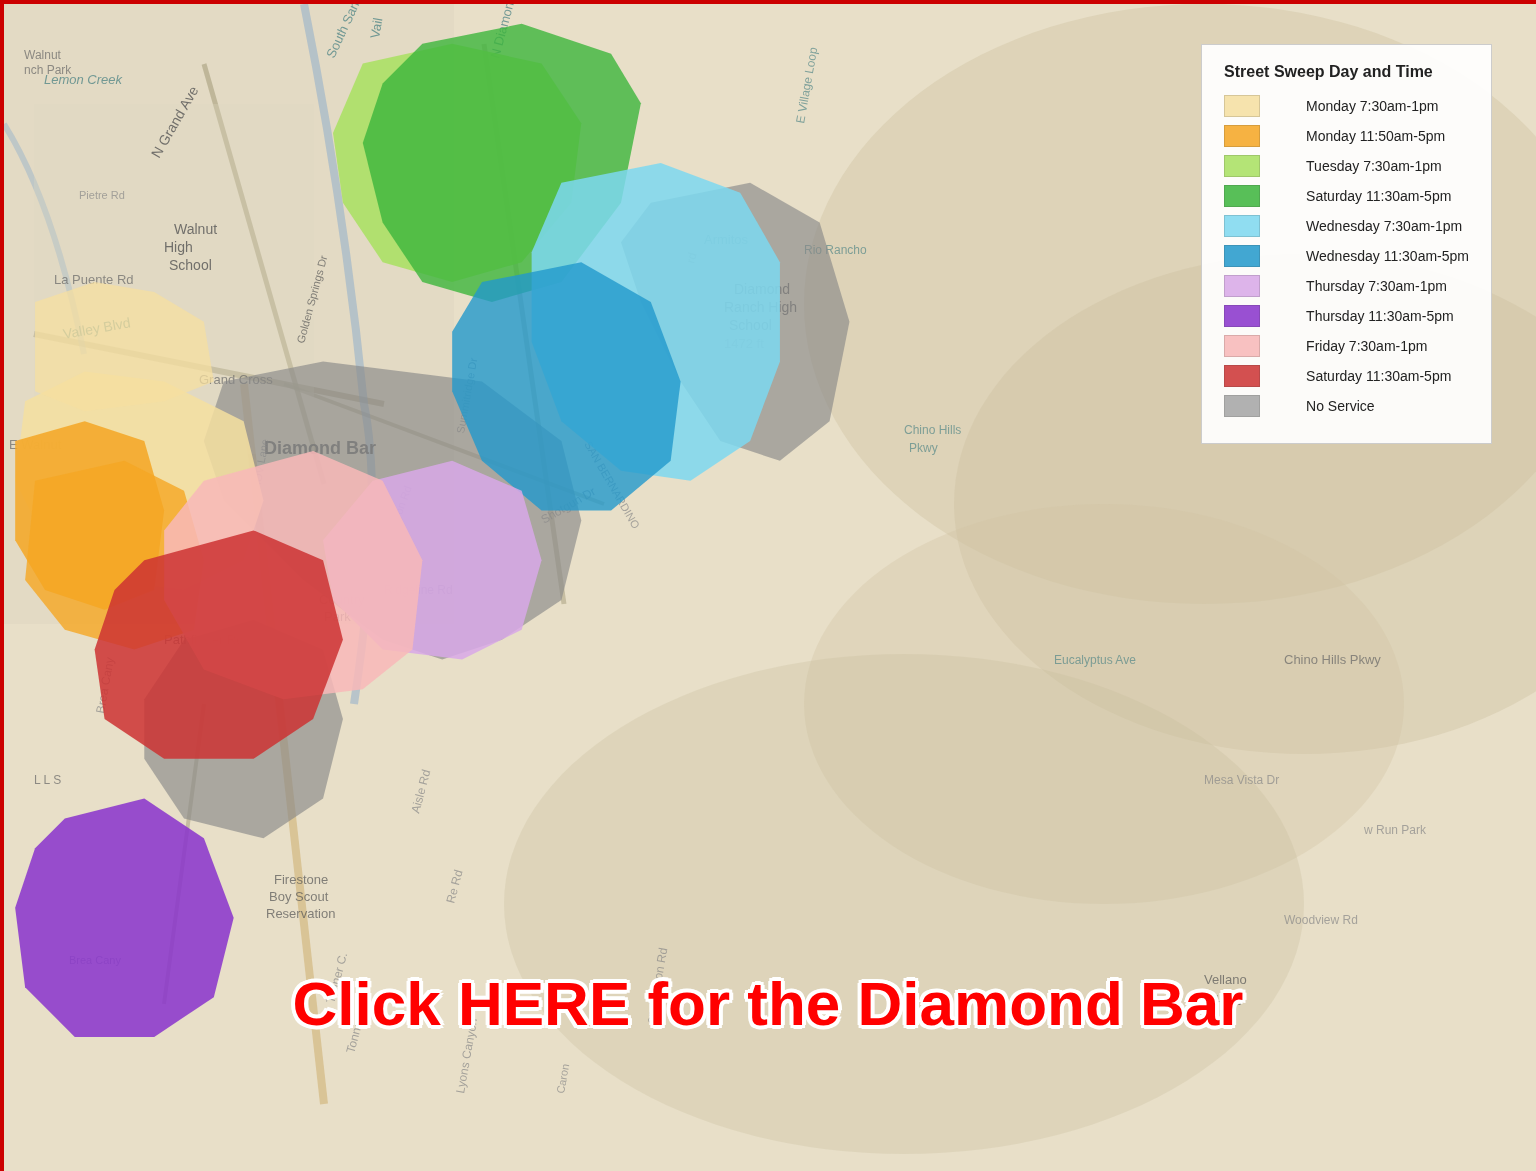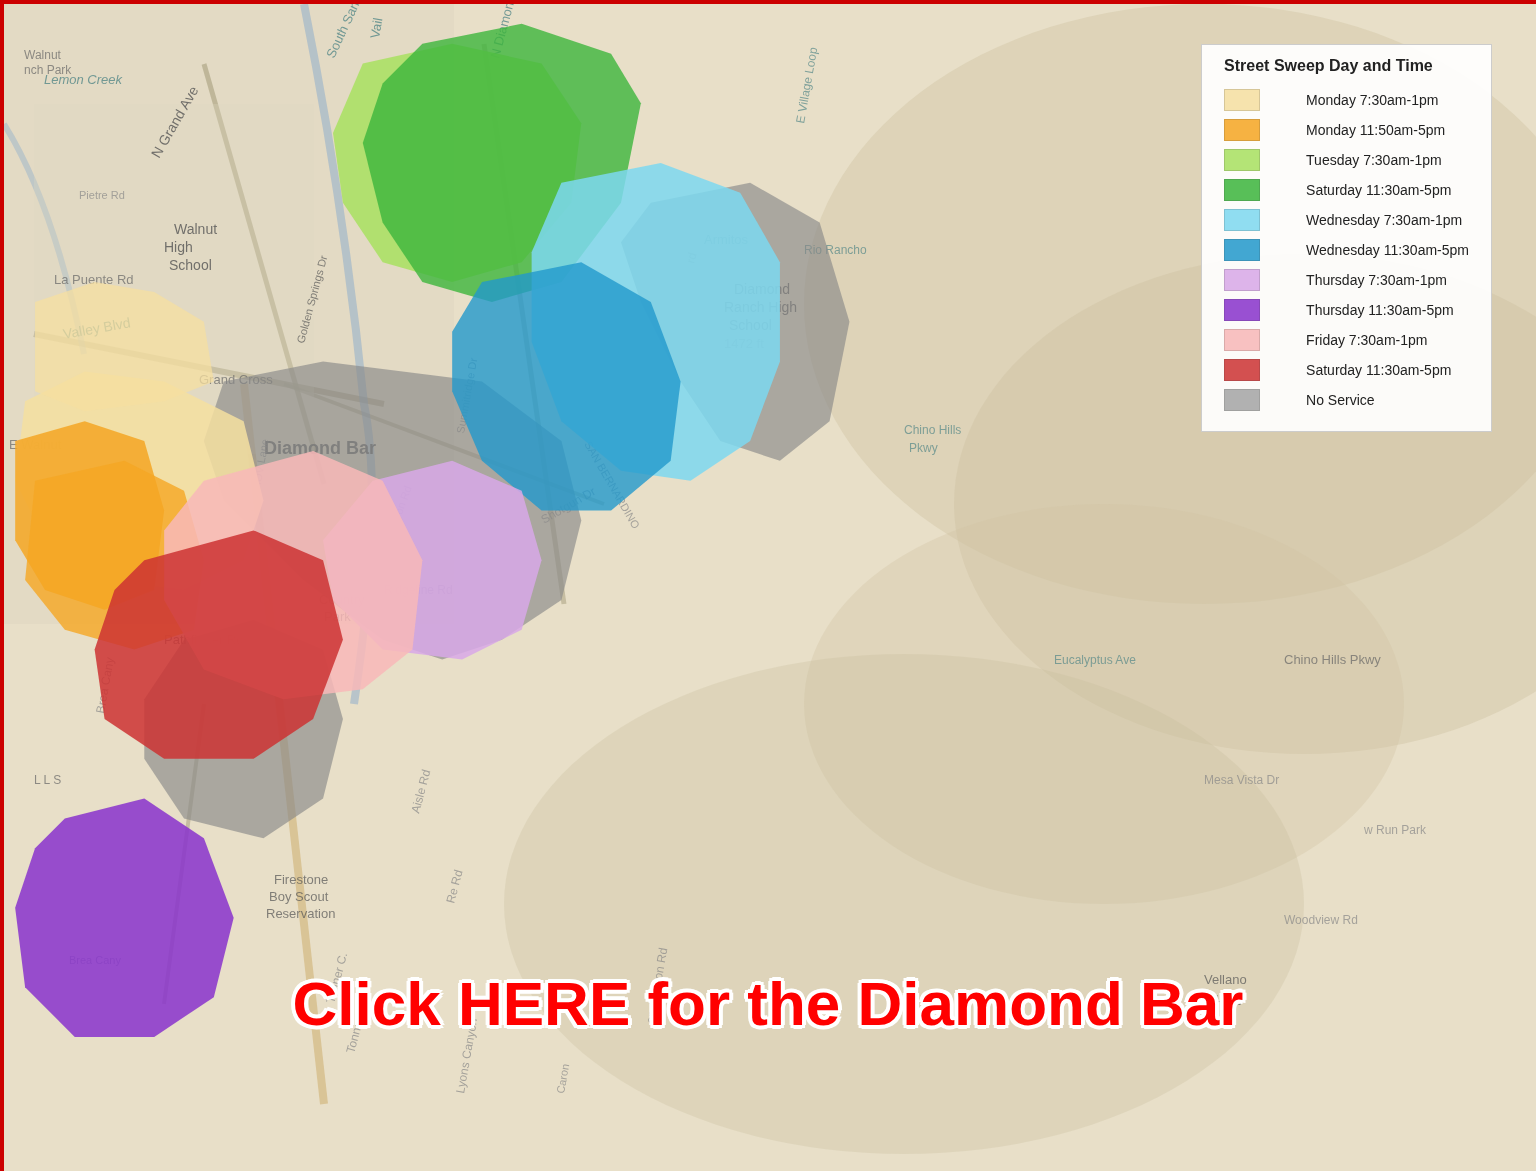--- a/index.html
+++ b/index.html
@@ -21,21 +21,21 @@
       width: 100%; height: 100%;
       background-color: #e8e0d0;
     }
     
     #legend {
       position: absolute;
       top: 40px;
       right: 40px;
       background: rgba(255,255,255,0.92);
       border: 1px solid #ccc;
-      padding: 12px 22px;
+      padding: 18px 22px;
       min-width: 280px;
       z-index: 10;
     }
     #legend-title {
       font-weight: bold;
       font-size: 16px;
       margin-bottom: 14px;
       color: #222;
     }
     .legend-item {

